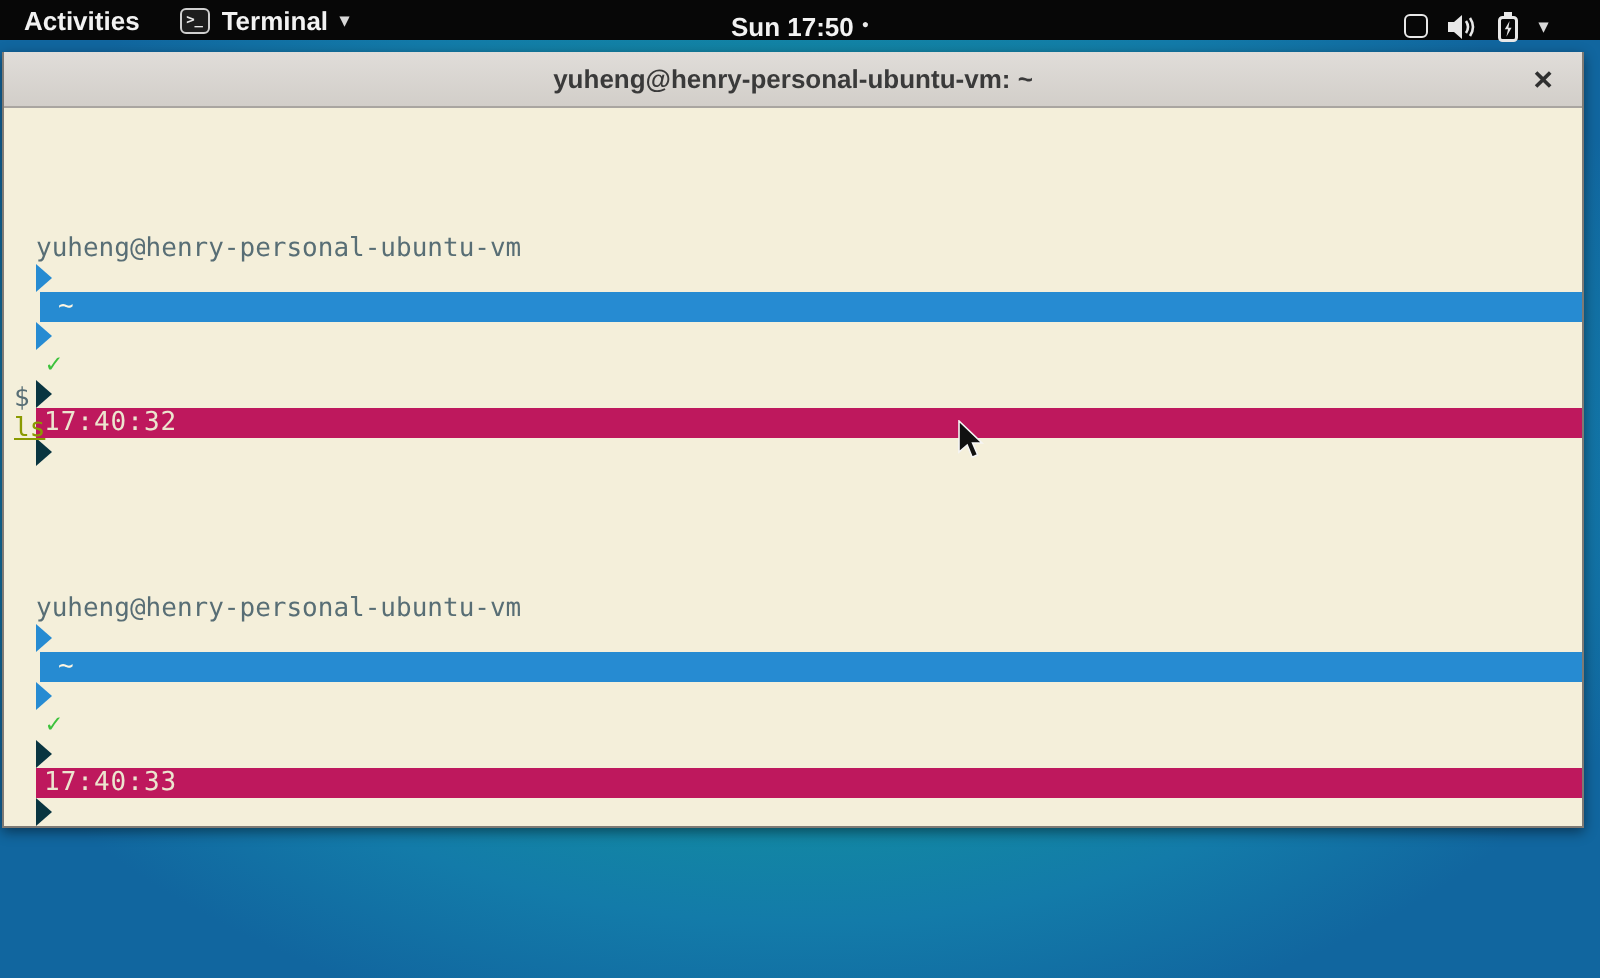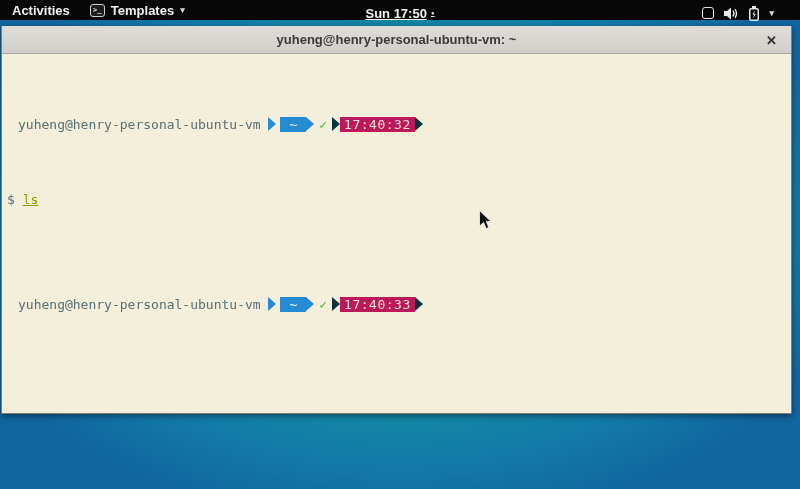--- a/index.html
+++ b/index.html
@@ -19,21 +19,21 @@
   .activities { padding:0 12px; height:100%; display:flex; align-items:center; cursor:pointer; }
   .appmenu { display:flex; align-items:center; gap:6px; padding:0 8px; height:100%; cursor:pointer; }
   .term-icon {
     width:15px; height:13px; border:1px solid #cfcfcf; border-radius:3px;
     background:#1d1d1d; color:#e8e8e8; font-family:"DejaVu Sans Mono", monospace;
     font-size:7px; line-height:10px; text-align:center; font-weight:700;
   }
   .caret { font-size:9px; color:#d8d8d8; }
   .clock-wrap {
     position:absolute; left:50%; top:0; transform:translateX(-50%);
-    height:26px; display:flex; align-items:center; gap:4px; cursor:pointer;text-decoration:underline;
+    height:26px; display:flex; align-items:center; gap:4px; cursor:pointer;
   }
   .notif-dot { font-size:6px; color:#e8e8e8; }
   .sysicons {
     position:absolute; right:26px; top:0; height:26px;
     display:flex; align-items:center; gap:10px; cursor:pointer;
   }
   .sq-icon { width:12px; height:12px; border:1.5px solid #e8e8e8; border-radius:3px; }
 
   
   .window {
@@ -51,21 +51,21 @@
   }
   .close-btn {
     position:absolute; right:14px; top:50%; transform:translateY(-50%);
     font-size:13px; font-weight:700; color:#2f2f2f; cursor:pointer; line-height:1;
   }
   .screen {
     flex:1; background:#f4efda; overflow:hidden;
     font-family:"DejaVu Sans Mono", monospace; font-size:13px; line-height:15px;
     padding:3px 0 0 5px; white-space:pre; color:#586e75;
   }
-  .trow { display:flex; align-items:stretch; height:15px; }
+  .trow { display:flex; align-items:stretch; height:15px;flex-direction:column; }
   .prompt-row { margin-left:11px; }
   .uh { color:#586e75; }
   .tri { width:0; height:0; border-top:7.5px solid transparent; border-bottom:7.5px solid transparent; }
   .tri-blue  { border-left:8px solid #268bd2; }
   .tri-dark  { border-left:8px solid #093540; }
   .seg-blue  { background:#268bd2; color:#fdf6e3; padding:0 9px; margin-left:2px; }
   .seg-dark  { background:#be185d; color:#ece5cf; padding:0 4px; letter-spacing:.5px; }
   .gap2 { width:2px; }
   .check { color:#3cc23c; font-weight:700; padding:0 5px; }
   .dollar { color:#586e75; }
@@ -75,21 +75,21 @@
   
   .pointer { position:absolute; left:479px; top:210px; }
 </style>
 </head>
 <body>
 
 <div class="topbar">
   <div class="activities">Activities</div>
   <div class="appmenu">
     <span class="term-icon">&gt;_</span>
-    <span>Templates</span>
+    <span>Terminal</span>
     <span class="caret">▾</span>
   </div>
   <div class="clock-wrap">
     <span>Sun 17:50</span>
     <span class="notif-dot">●</span>
   </div>
   <div class="sysicons">
     <span class="sq-icon"></span>
     <svg width="15" height="13" viewBox="0 0 15 13">
       <polygon points="0,4 3,4 7,0.5 7,12.5 3,9 0,9" fill="#e8e8e8"></polygon>

